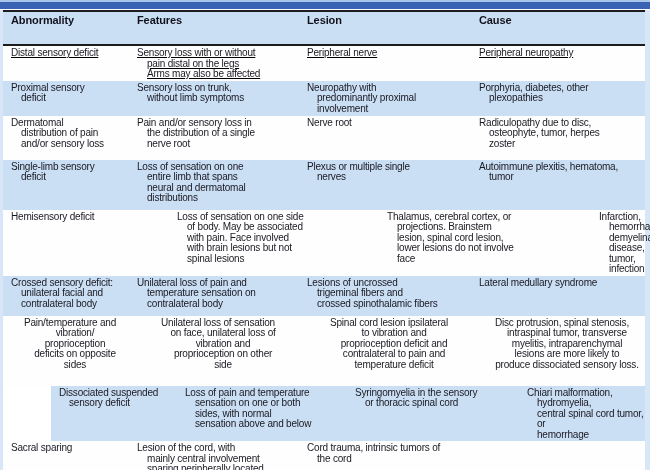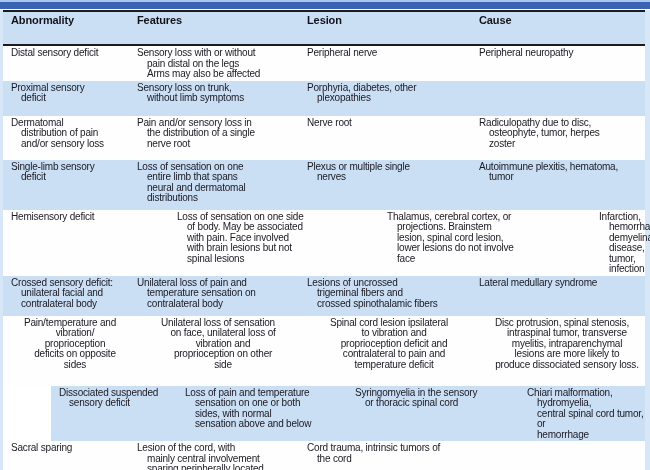--- a/index.html
+++ b/index.html
@@ -27,21 +27,21 @@
   }
   .header-cell{
     font-size:11px;font-weight:bold;color:#12121c;
     line-height:16px;
     padding-left:8px;
     letter-spacing:-0.1px;
     white-space:nowrap;
   }
   .body-row{background:#fefefe;}
   .body-row:nth-child(even){background:#cbdff4;}
-  .body-row:nth-child(1){min-height:34px;}
+  .body-row:nth-child(1){min-height:34px;text-decoration:underline;}
   .body-row:nth-child(2){min-height:35px;}
   .body-row:nth-child(3){min-height:44px;}
   .body-row:nth-child(4){min-height:50px;}
   .body-row:nth-child(5){min-height:65px;gap:40px;}
   .body-row:nth-child(6){min-height:40px;}
   .body-row:nth-child(7){min-height:70px;text-align:center;}
   .body-row:nth-child(8){min-height:45px;margin-left:48px;}
   .body-row:nth-child(9){min-height:45px;}
   .cell{
     font-size:10px;line-height:10.5px;color:#191922;
@@ -82,20 +82,23 @@
 Arms may also be affected</div>
     <div class="cell">Peripheral nerve</div>
     <div class="cell">Peripheral neuropathy</div>
   </div>
 
   <div class="grid-row body-row">
     <div class="cell">Proximal sensory
 deficit</div>
     <div class="cell">Sensory loss on trunk,
 without limb symptoms</div>
+    <div class="cell">Neuropathy with
+predominantly proximal
+involvement</div>
     <div class="cell">Porphyria, diabetes, other
 plexopathies</div>
   </div>
 
   <div class="grid-row body-row">
     <div class="cell">Dermatomal
 distribution of pain
 and/or sensory loss</div>
     <div class="cell">Pain and/or sensory loss in
 the distribution of a single

